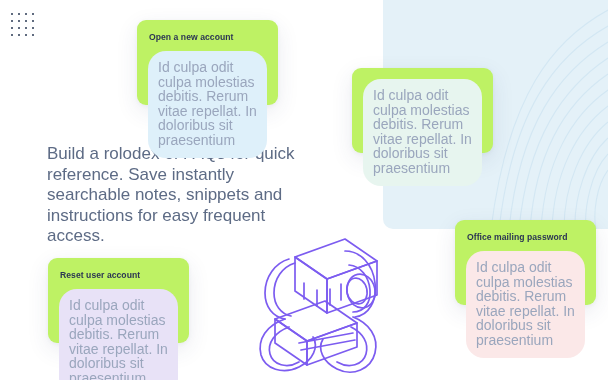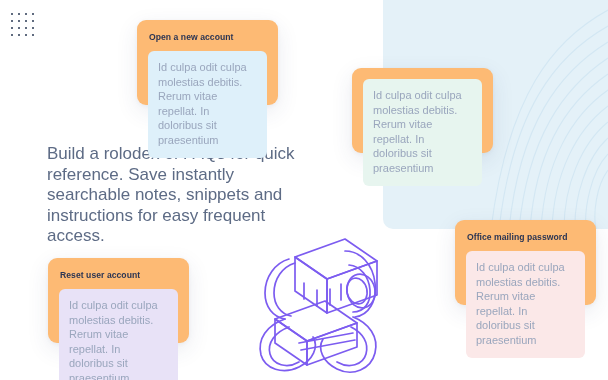--- a/index.html
+++ b/index.html
@@ -76,39 +76,39 @@
     font-size: 17px;
     line-height: 20.5px;
     font-weight: 400;
     color: #5d6b85;
     max-width: 270px;
   }
 
   
   .card {
     position: absolute;
-    background: #fdba74;
+    background: #bef264;
     border-radius: 9px;
     box-shadow: 0 7px 22px rgba(45, 62, 105, 0.10),
                 0 1px 4px rgba(45, 62, 105, 0.05);
     padding: 11px 11px 12px 11px;
     box-sizing: border-box;
   }
   .card-title {
     font-size: 8.6px;
     font-weight: 700;
     color: #2b3553;
     letter-spacing: 0.05px;
     margin: 1px 0 9px 1px;
     white-space: nowrap;
   }
   .card-body {
-    border-radius: 6px;
+    border-radius: 18px;
     padding: 9px 10px 10px 10px;
-    font-size: 11px;
+    font-size: 14px;
     line-height: 14.6px;
     color: #9aa6bd;
     font-weight: 400;
   }
 
   
   #card-open-account  { left: 137px; top: 20px;  width: 141px; height: 85px; }
   #card-update-card   { left: 352px; top: 68px;  width: 141px; height: 85px; }
   #card-office-mail   { left: 455px; top: 220px; width: 141px; height: 85px; }
   #card-reset-pass    { left: 48px;  top: 258px; width: 141px; height: 85px; }

